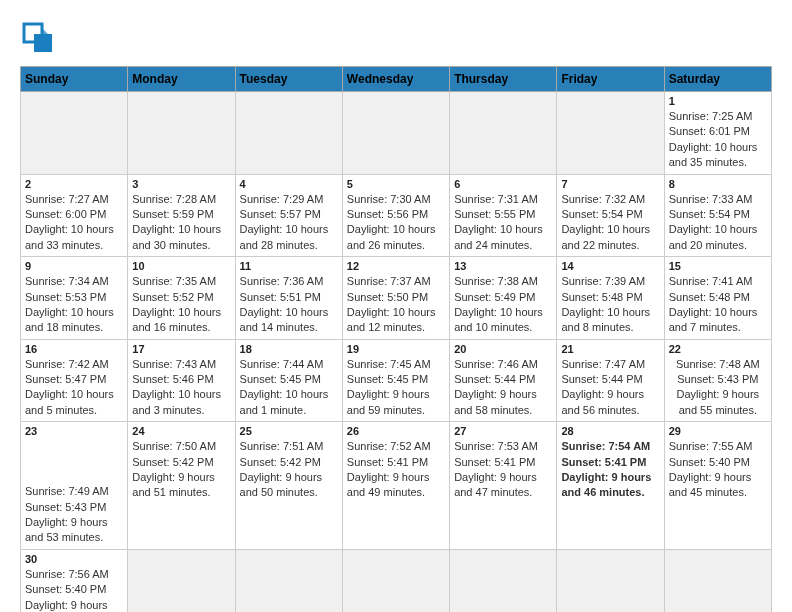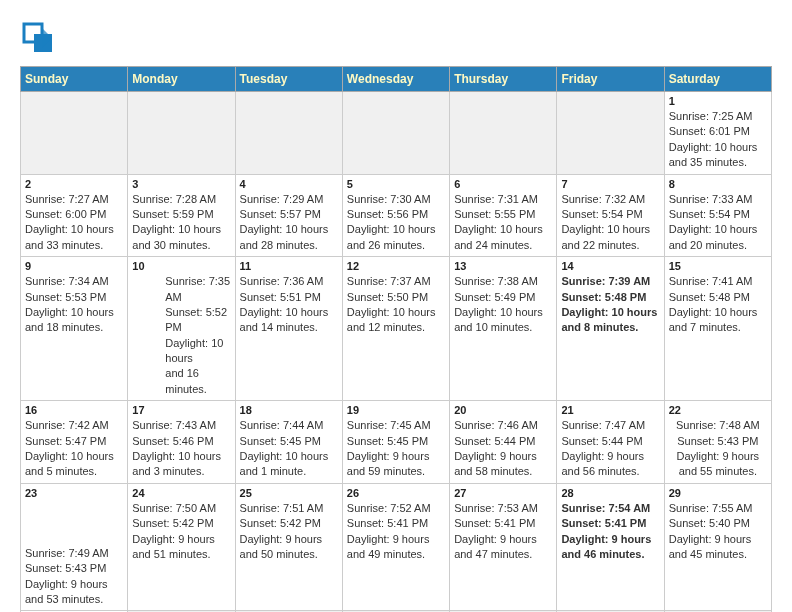--- a/index.html
+++ b/index.html
@@ -36,21 +36,21 @@
       font-size: 15px;
       color: #444;
     }
     .calendar {
       width: 100%;
       border-collapse: collapse;
       table-layout: fixed;
     }
     .calendar th {
       background: #2980b9;
-      color: #fef9c3;
+      color: #000000;
       font-size: 12px;
       font-weight: bold;
       padding: 5px 4px;
       text-align: left;
       border: 1px solid #aaa;
     }
     .calendar td {
       border: 1px solid #ccc;
       vertical-align: top;
       padding: 3px 4px;
@@ -182,21 +182,21 @@
         <tr>
           <td>
             <span class="day-num">9</span>
             <div class="day-info" style="white-space: pre-line;">Sunrise: 7:34 AM
 Sunset: 5:53 PM
 Daylight: 10 hours
 and 18 minutes.</div>
           </td>
           <td>
             <span class="day-num">10</span>
-            <div class="day-info" style="white-space: pre-line; margin-left: 33px;">Sunrise: 7:35 AM
+            <div class="day-info" style="white-space: pre-line;">Sunrise: 7:35 AM
 Sunset: 5:52 PM
 Daylight: 10 hours
 and 16 minutes.</div>
           </td>
           <td>
             <span class="day-num">11</span>
             <div class="day-info" style="white-space: pre-line;">Sunrise: 7:36 AM
 Sunset: 5:51 PM
 Daylight: 10 hours
 and 14 minutes.</div>
@@ -210,21 +210,21 @@
           </td>
           <td>
             <span class="day-num">13</span>
             <div class="day-info" style="white-space: pre-line;">Sunrise: 7:38 AM
 Sunset: 5:49 PM
 Daylight: 10 hours
 and 10 minutes.</div>
           </td>
           <td>
             <span class="day-num">14</span>
-            <div class="day-info" style="white-space: pre-line; font-weight: bold;">Sunrise: 7:39 AM
+            <div class="day-info" style="white-space: pre-line;">Sunrise: 7:39 AM
 Sunset: 5:48 PM
 Daylight: 10 hours
 and 8 minutes.</div>
           </td>
           <td>
             <span class="day-num">15</span>
             <div class="day-info" style="white-space: pre-line;">Sunrise: 7:41 AM
 Sunset: 5:48 PM
 Daylight: 10 hours
 and 7 minutes.</div>

